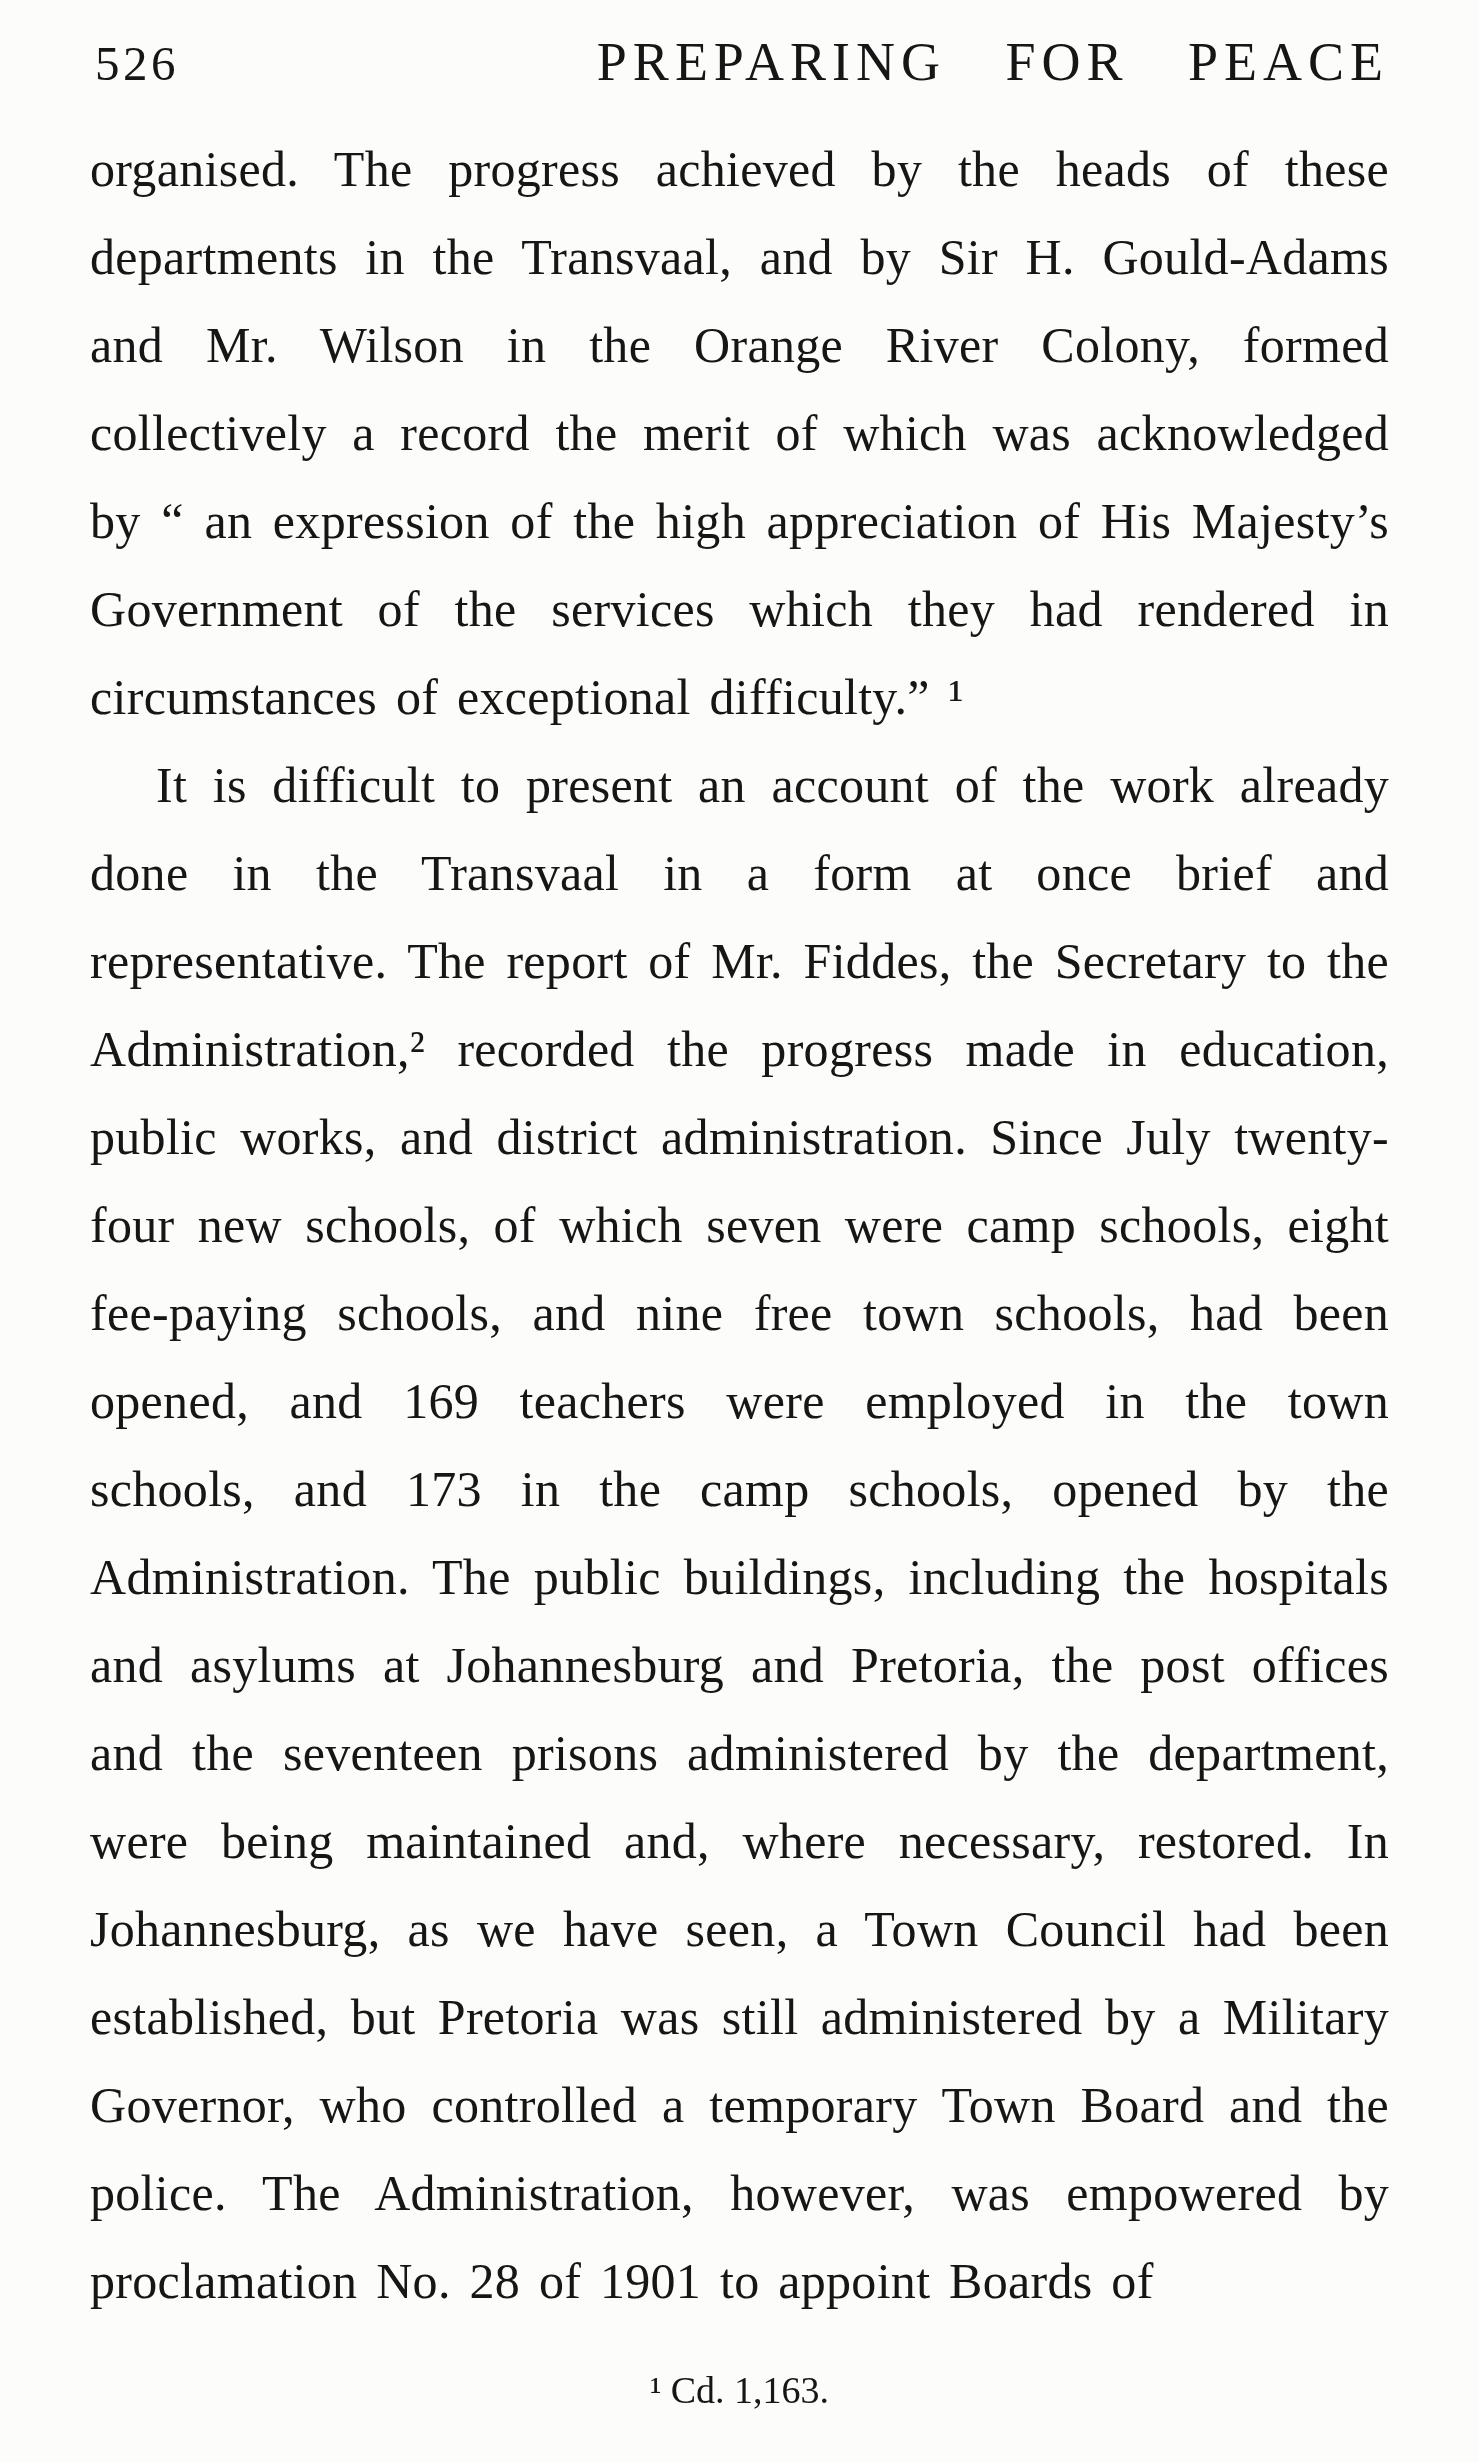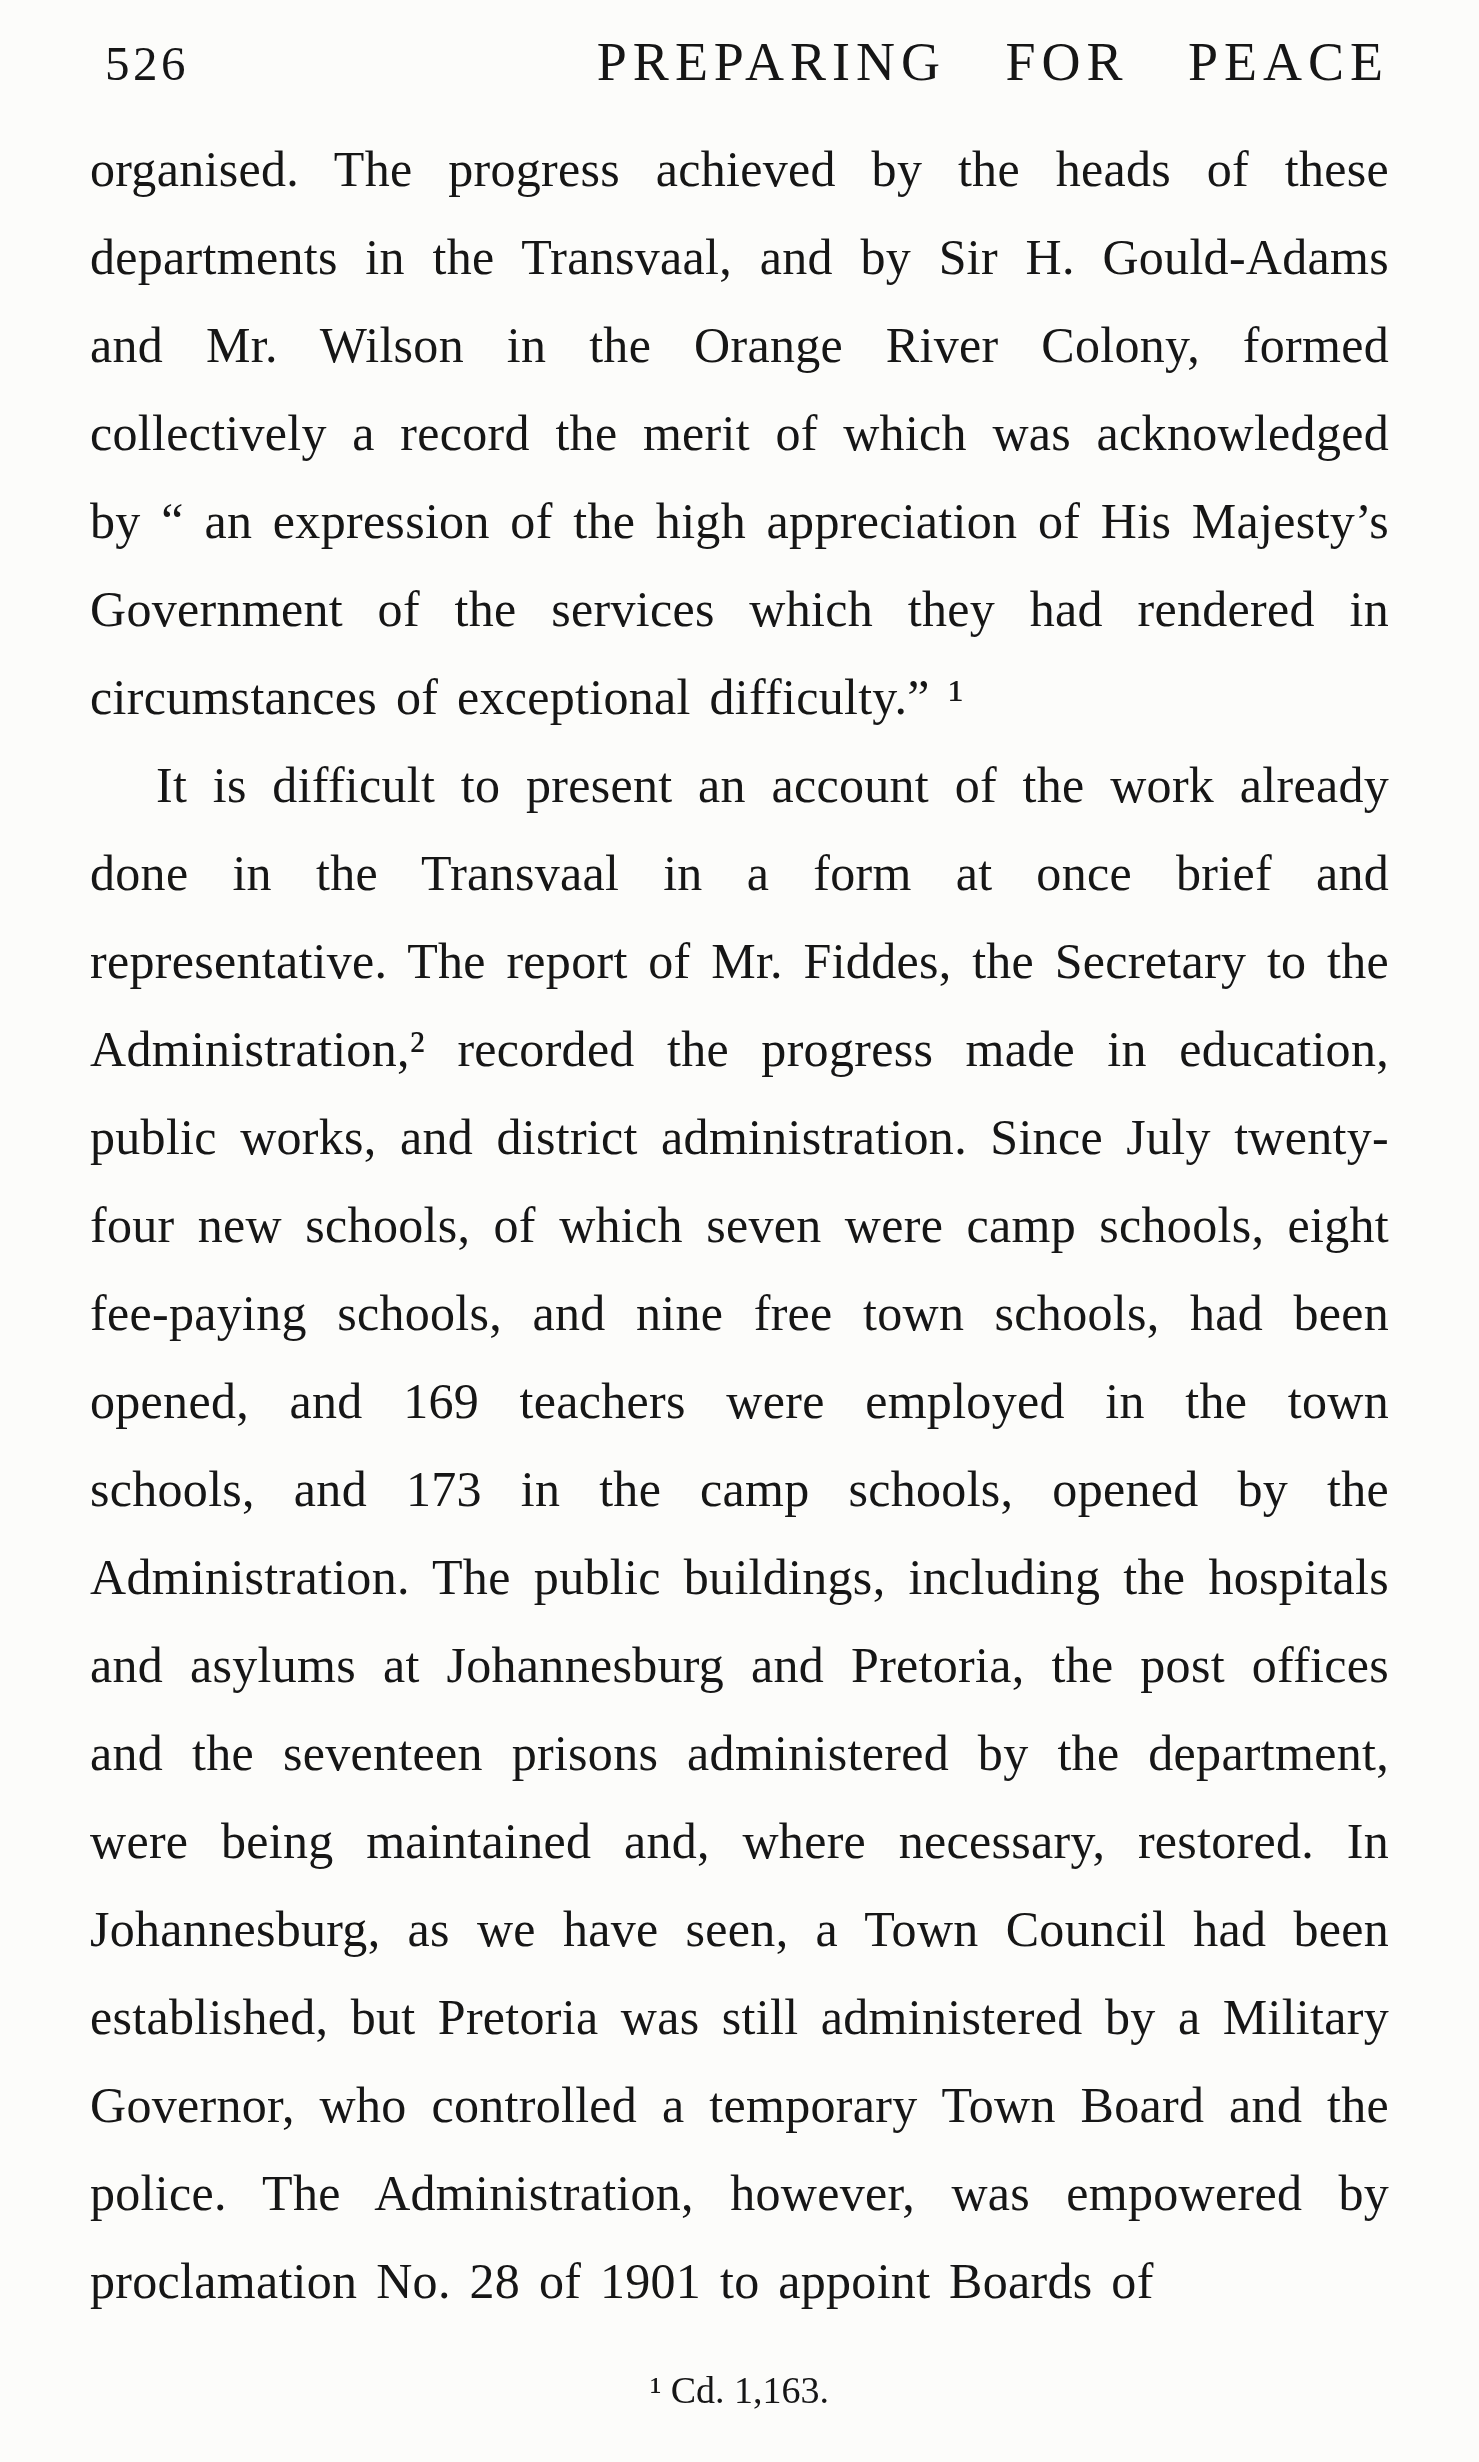--- a/index.html
+++ b/index.html
@@ -19,21 +19,21 @@
     padding: 29.5px 90px 0 90px;
     overflow: hidden;
   }
   .page-header {
     position: relative;
     height: 83px;
     margin-bottom: 12px;
   }
   .page-number {
     position: absolute;
-    left: 15px;
+    left: 5px;
     top: 5.2px;
     font-size: 49px;
     letter-spacing: 3.5px;
   }
   .running-title {
     text-align: right;
     font-size: 54px;
     letter-spacing: 6px;
     word-spacing: 40px;
     padding-top: 1.7px;

